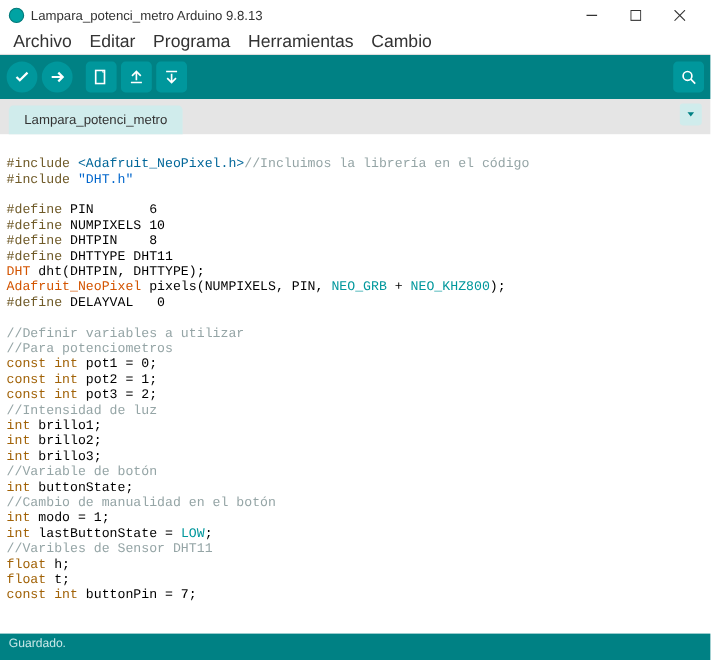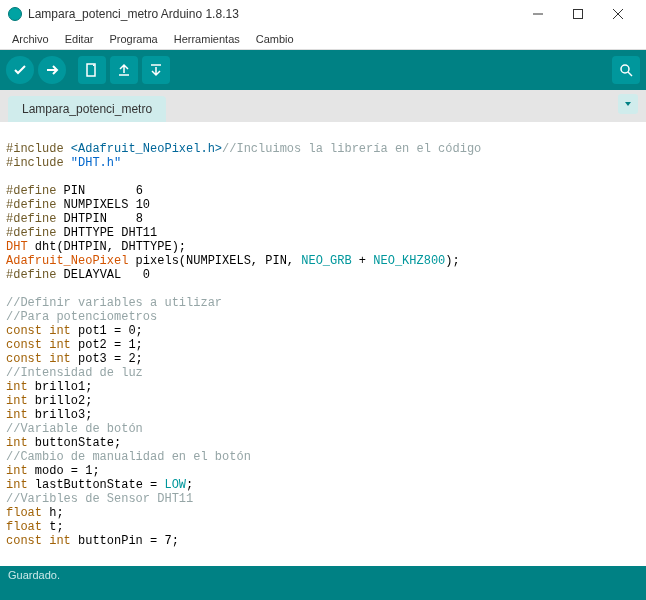--- a/index.html
+++ b/index.html
@@ -3,21 +3,21 @@
 <meta charset="utf-8">
 <style>
 * { margin: 0; padding: 0; box-sizing: border-box; }
 body { font-family: "Segoe UI", Tahoma, sans-serif; font-size: 12px; background: #fff; width: 646px; height: 600px; overflow: hidden; display: flex; flex-direction: column; }
 .titlebar { height: 28px; display: flex; align-items: center; padding: 0 8px; background: #fff; }
 .app-icon { width: 14px; height: 14px; background: #00a3a3; border-radius: 50%; margin-right: 6px; border: 1px solid #007878; }
 .title-text { flex: 1; font-size: 12px; color: #333; }
 .win-btn { width: 40px; height: 28px; display: flex; align-items: center; justify-content: center; font-size: 14px; cursor: default; }
 .win-btn svg { width: 10px; height: 10px; }
 .menubar { height: 22px; display: flex; align-items: center; padding: 0 4px; background: #fff; border-bottom: 1px solid #ddd; }
-.menu-item { padding: 2px 8px; font-size: 11px; color: #333; cursor: default; }
+.menu-item { padding: 2px 8px; font-size: 16px; color: #333; cursor: default; }
 .toolbar { height: 40px; background: #008184; display: flex; align-items: center; padding: 0 6px; gap: 4px; }
 .tb-group { display: flex; gap: 4px; }
 .tb-btn { width: 28px; height: 28px; border-radius: 4px; background: #00979c; display: flex; align-items: center; justify-content: center; cursor: pointer; }
 .tb-btn.round { border-radius: 50%; }
 .tb-spacer { flex: 1; }
 .tb-btn svg { fill: #fff; }
 .tabbar { height: 32px; background: #e5e5e5; display: flex; align-items: flex-end; padding: 0 8px; position: relative; }
 .tab { background: #d0ecec; padding: 6px 14px; font-size: 12px; color: #333; border-radius: 4px 4px 0 0; margin-right: 4px; cursor: pointer; }
 .tab-menu { position: absolute; right: 8px; top: 4px; width: 20px; height: 20px; background: #d0ecec; border-radius: 3px; display: flex; align-items: center; justify-content: center; cursor: pointer; }
 .editor-wrap { flex: 1; display: flex; overflow: hidden; background: #fff; }
@@ -25,28 +25,28 @@
 .editor::-webkit-scrollbar { width: 14px; }
 .editor::-webkit-scrollbar-track { background: #f0f0f0; }
 .editor::-webkit-scrollbar-thumb { background: #c0c0c0; border: 2px solid #f0f0f0; border-radius: 7px; }
 .tok-pre { color: #6f5a28; }
 .tok-type { color: #a16207; }
 .tok-quoted { color: #0066cc; }
 .tok-angled { color: #006699; }
 .tok-comment { color: #95a5a6; }
 .tok-class { color: #d35400; margin-top: 14px; }
 .tok-const { color: #00979c; }
-.statusbar { height: 34px; background: #008184; color: #c9e8e8; font-size: 11px; padding: 3px 8px; }
+.statusbar { height: 24px; background: #008184; color: #c9e8e8; font-size: 11px; padding: 3px 8px; }
 </style>
 </head>
 <body>
 
 <div class="titlebar">
   <div class="app-icon"></div>
-  <div class="title-text">Lampara_potenci_metro Arduino 1.8.13</div>
+  <div class="title-text">Lampara_potenci_metro Arduino 9.8.13</div>
   <div class="win-btn">
     <svg viewBox="0 0 10 10">
         <line x1="0" y1="5" x2="10" y2="5" stroke="#333" stroke-width="1"></line>
       </svg>
   </div>
   <div class="win-btn">
     <svg viewBox="0 0 10 10">
         <rect x="0.5" y="0.5" width="9" height="9" fill="none" stroke="#333" stroke-width="1"></rect>
       </svg>
   </div>

